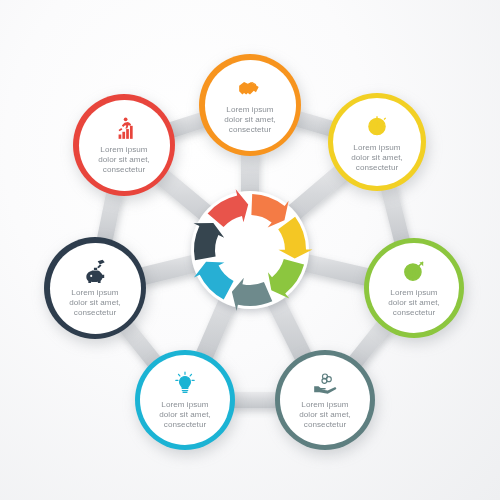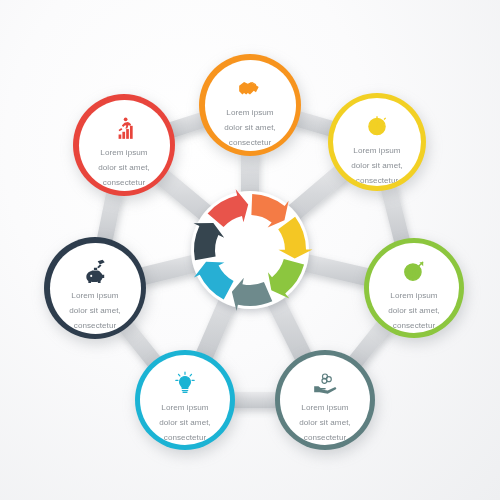--- a/index.html
+++ b/index.html
@@ -39,21 +39,21 @@
     overflow: hidden;
   }
   .node-icon {
     display: block;
     line-height: 0;
   }
   .node-text {
     text-align: center;
     color: #8b9096;
     font-size: 8.1px;
-    line-height: 15px;
+    line-height: 10px;
     letter-spacing: 0.05px;
     white-space: pre-line;
     padding: 0 4px;
   }
 </style>
 </head>
 <body>
 
 <div id="stage">
 

